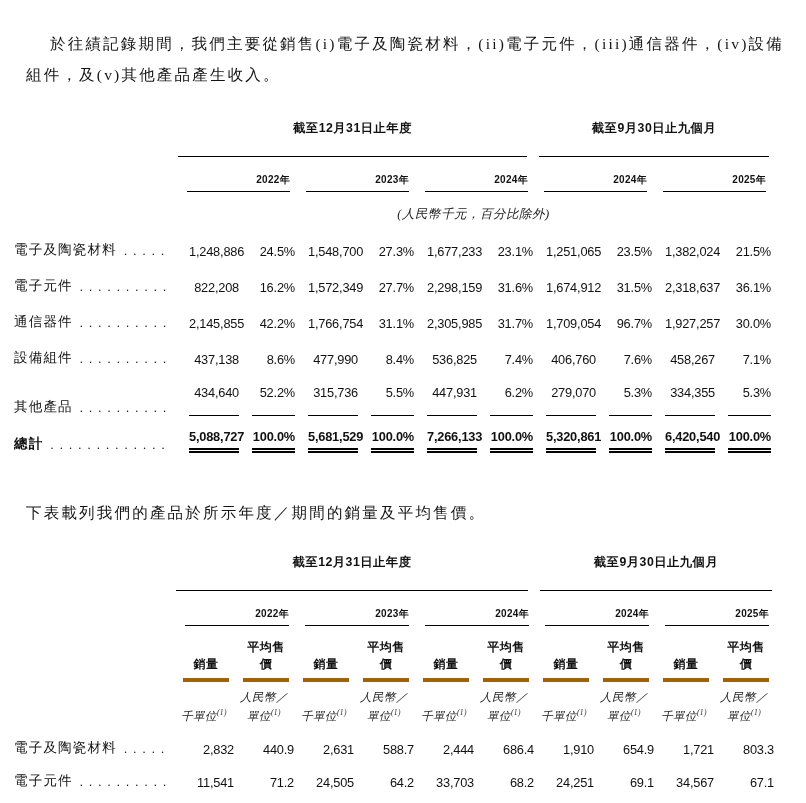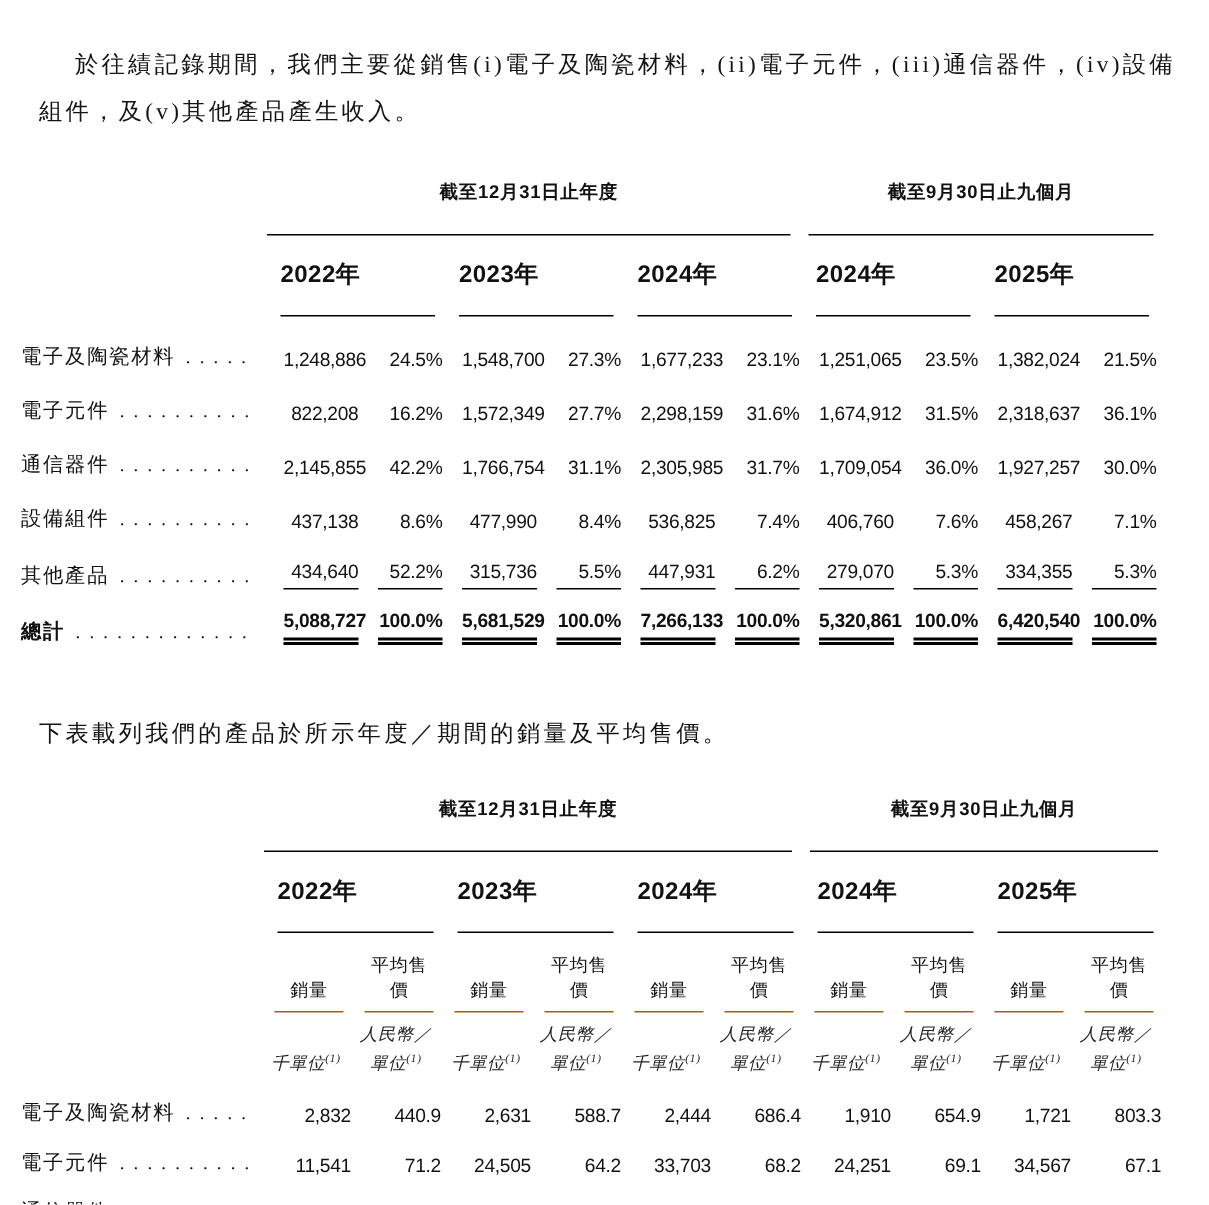--- a/index.html
+++ b/index.html
@@ -28,30 +28,30 @@
 
   
   .gl {  
     font-family:"Liberation Sans", sans-serif; font-weight:bold; font-size:12.3px;
     text-align:center; letter-spacing:0.5px;
     border-bottom:1.5px solid #000; padding-bottom:19px;
   }
   .gl.g1 { margin:0 6px 0 2px; }
   .gl.g2 { margin:0 2px 0 6px; }
   .yl {  
-    font-family:"Liberation Sans", sans-serif; font-weight:bold; font-size:16px;
-    text-align:left; letter-spacing:0.3px;
-    border-bottom:1.5px solid #000; padding-bottom:16px;
+    font-family:"Liberation Sans", sans-serif; font-weight:bold; font-size:10px;
+    text-align:right; letter-spacing:0.3px;
+    border-bottom:1.5px solid #000; padding-bottom:4px;
     margin:0 5px 0 11px;
   }
   tr.yearrow th { padding-top:16px; }
   .cl {  
-    font-family:"Liberation Sans", sans-serif; font-weight:normal; font-size:12px;
+    font-family:"Liberation Sans", sans-serif; font-weight:bold; font-size:12px;
     text-align:center; letter-spacing:0.5px;
-    border-bottom:1px solid #a16207; padding-bottom:5px;
+    border-bottom:4px solid #a16207; padding-bottom:5px;
     margin:0 5px 0 9px;
   }
   tr.subrow th { padding-top:13px; }
 
   
   .notecell { text-align:center; }
   .note {
     font-style:italic; font-size:12.5px; letter-spacing:0.5px; color:#222;
     padding-top:14px;
   }
@@ -75,21 +75,21 @@
     font-size:12.5px; letter-spacing:1.5px; color:#111;
   }
   .n { text-align:right; }
   .cv {
     font-family:"Liberation Sans", sans-serif; font-size:12.8px; letter-spacing:-0.2px;
     text-align:right; white-space:nowrap;
   }
   td.n { padding-left:13px; }
   tr.data td { padding-top:18px; }
   #sales-table tr.data td { padding-top:15px; }
-  .sl { border-bottom:1.5px solid #000; padding-bottom:4px; }
+  .sl { border-bottom:1.5px solid #000; padding-bottom:15px; }
   .dl { border-bottom:5px double #000; padding-bottom:4px; }
   .b  { font-weight:bold; }
   tr.totalrow td { padding-top:13px; }
 </style>
 </head>
 <body>
 
 <div class="page">
 
   <p class="para indent" id="para1">於往績記錄期間，我們主要從銷售(i)電子及陶瓷材料，(ii)電子元件，(iii)通信器件，(iv)設備組件，及(v)其他產品產生收入。</p>
@@ -129,20 +129,26 @@
       <th colspan="2">
             <div class="yl">2024年</div>
           </th>
       <th colspan="2">
             <div class="yl">2024年</div>
           </th>
       <th colspan="2">
             <div class="yl">2025年</div>
           </th>
     </tr>
+    <tr>
+      <td></td>
+      <td colspan="10" class="notecell">
+            <div class="note">(人民幣千元，百分比除外)</div>
+          </td>
+    </tr>
     <tr class="data">
       <td class="lab">
             <div class="lw">
               <span class="lt">電子及陶瓷材料</span>
               <span class="ld"></span>
             </div>
           </td>
       <td class="n">
             <div class="cv">1,248,886</div>
           </td>
@@ -234,21 +240,21 @@
       <td class="n">
             <div class="cv">2,305,985</div>
           </td>
       <td class="n">
             <div class="cv">31.7%</div>
           </td>
       <td class="n">
             <div class="cv">1,709,054</div>
           </td>
       <td class="n">
-            <div class="cv">36.0%</div>
+            <div class="cv">96.7%</div>
           </td>
       <td class="n">
             <div class="cv">1,927,257</div>
           </td>
       <td class="n">
             <div class="cv">30.0%</div>
           </td>
     </tr>
     <tr class="data">
       <td class="lab">

